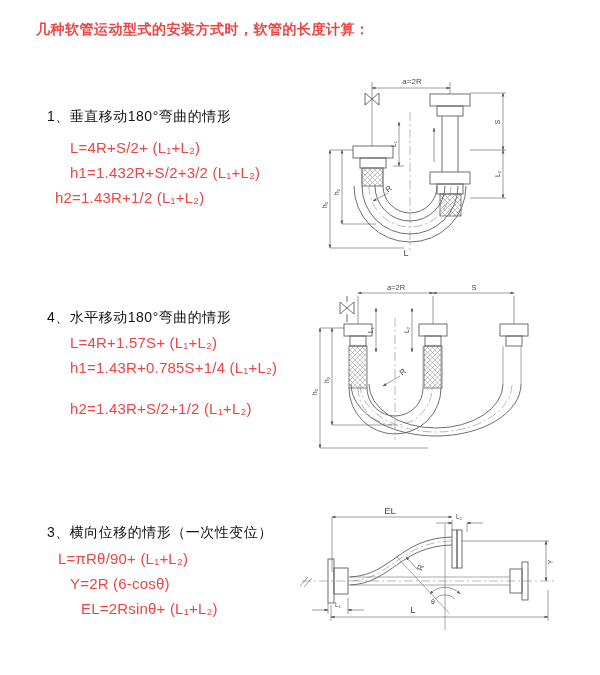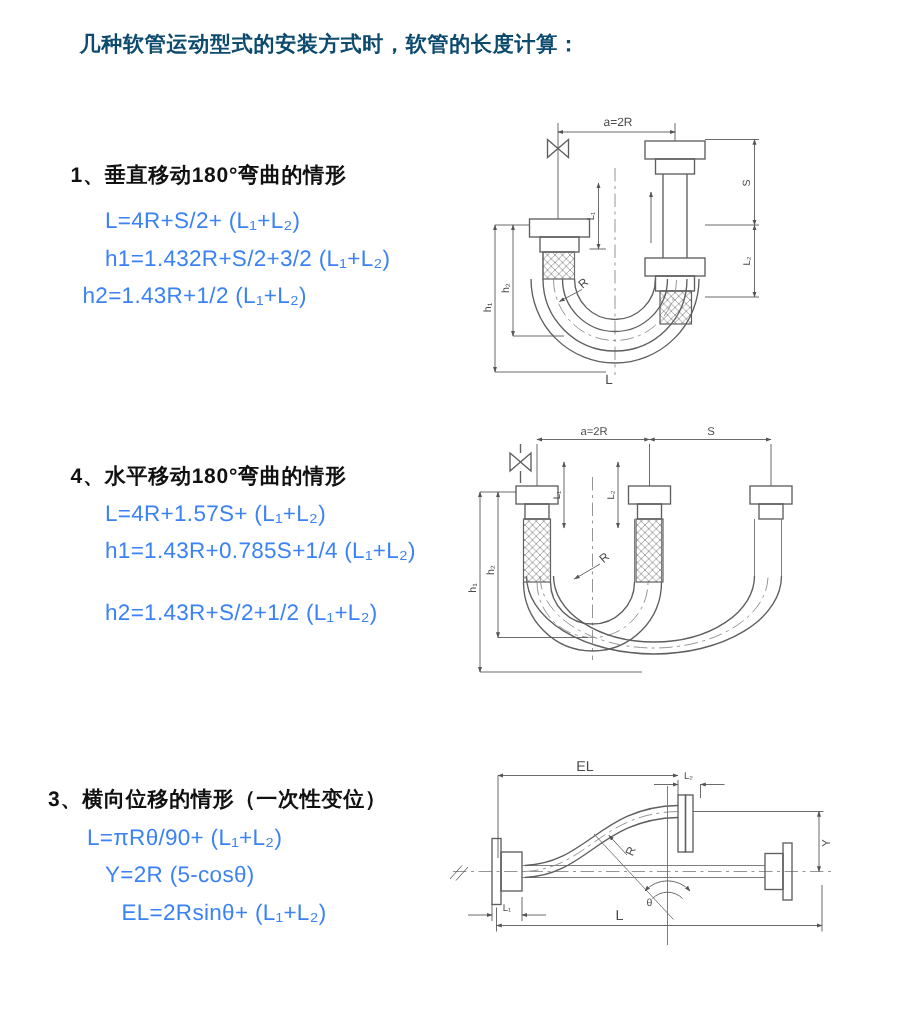--- a/index.html
+++ b/index.html
@@ -3,24 +3,24 @@
 <meta charset="utf-8">
 <style>
   html,body{margin:0;padding:0;}
   body{
     width:600px;height:675px;position:relative;background:#ffffff;
     font-family:"Liberation Sans","DejaVu Sans",sans-serif;
     color:#1a1a1a;overflow:hidden;
   }
   .abs{position:absolute;}
   .doc-title{
-    left:36px;top:21px;font-size:14px;font-weight:bold;letter-spacing:.5px;color:#0c4a6e;margin-left:17px;
+    left:36px;top:21px;font-size:14px;font-weight:bold;letter-spacing:.5px;color:#ef4444;
   }
-  .sec-heading{font-size:14px;font-weight:bold;letter-spacing:.5px;color:#111;}
-  .formula{font-size:15px;letter-spacing:.2px;color:#3b82f6;}
+  .sec-heading{font-size:14px;font-weight:normal;letter-spacing:.5px;color:#111;}
+  .formula{font-size:15px;letter-spacing:.2px;color:#ef4444;}
   svg{position:absolute;overflow:visible;}
   svg text{font-family:"Liberation Sans","DejaVu Sans",sans-serif;fill:#4a4a4a;}
   .dwg{stroke:#5f5f5f;stroke-width:.9;fill:none;}
   .dwg-thin{stroke:#6e6e6e;stroke-width:.6;fill:none;}
   .dim{stroke:#5a5a5a;stroke-width:.6;fill:none;}
   .cl{stroke:#8a8a8a;stroke-width:.6;fill:none;stroke-dasharray:9 3 2 3;}
   .braid{stroke:#5f5f5f;stroke-width:.8;}
 </style>
 </head>
 <body>
@@ -30,23 +30,23 @@
 <div class="abs sec-heading" style="left:47px;top:108px">1、垂直移动180°弯曲的情形</div>
 <div class="abs formula" style="left:70px;top:139px">L=4R+S/2+ (L₁+L₂)</div>
 <div class="abs formula" style="left:70px;top:164px">h1=1.432R+S/2+3/2 (L₁+L₂)</div>
 <div class="abs formula" style="left:55px;top:189px">h2=1.43R+1/2 (L₁+L₂)</div>
 
 <div class="abs sec-heading" style="left:47px;top:309px">4、水平移动180°弯曲的情形</div>
 <div class="abs formula" style="left:70px;top:334px">L=4R+1.57S+ (L₁+L₂)</div>
 <div class="abs formula" style="left:70px;top:359px">h1=1.43R+0.785S+1/4 (L₁+L₂)</div>
 <div class="abs formula" style="left:70px;top:400px">h2=1.43R+S/2+1/2 (L₁+L₂)</div>
 
-<div class="abs sec-heading" style="left:32px;top:524px">3、横向位移的情形（一次性变位）</div>
+<div class="abs sec-heading" style="left:47px;top:524px">3、横向位移的情形（一次性变位）</div>
 <div class="abs formula" style="left:58px;top:550px">L=πRθ/90+ (L₁+L₂)</div>
-<div class="abs formula" style="left:70px;top:575px">Y=2R (5-cosθ)</div>
+<div class="abs formula" style="left:70px;top:575px">Y=2R (6-cosθ)</div>
 <div class="abs formula" style="left:81px;top:600px">EL=2Rsinθ+ (L₁+L₂)</div>
 
 <svg style="left:300px;top:68px" width="260" height="200" viewBox="300 68 260 200">
   <defs>
     <marker id="ah1" viewBox="0 0 10 10" refX="9" refY="5" markerWidth="6.5" markerHeight="6.5" orient="auto-start-reverse">
       <path d="M0,1.5 L10,5 L0,8.5 z" fill="#555"></path>
     </marker>
     <pattern id="hp1" width="5" height="5" patternUnits="userSpaceOnUse">
       <path d="M0,5 L5,0 M0,0 L5,5" stroke="#8a8a8a" stroke-width="0.5"></path>
     </pattern>

